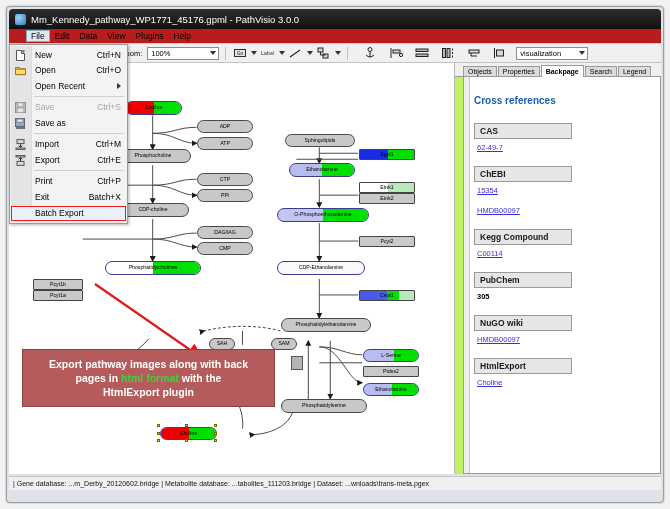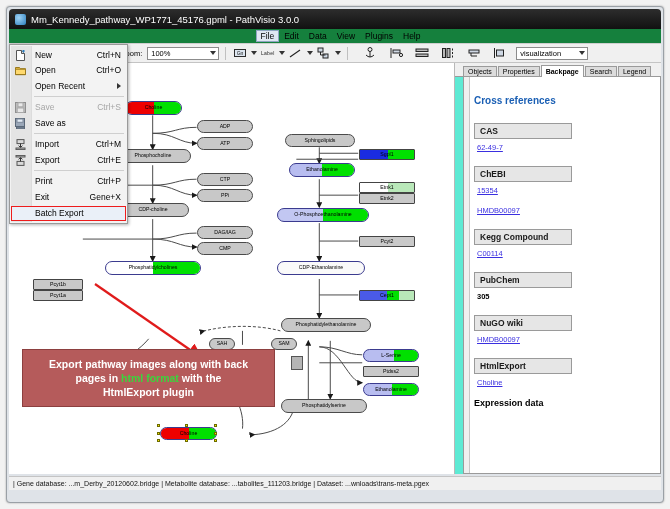--- a/index.html
+++ b/index.html
@@ -34,22 +34,22 @@
     position:relative;
   }
   .title-text {
     color:#ffffff; font-size:9.5px; white-space:nowrap;
     letter-spacing:0px;
   }
 
   
   .menubar {
     position:absolute; left:9px; top:29px; width:652px; height:15px;
-    background:#15803d; border-bottom:1px solid #cfcfcf;
-    display:flex; align-items:center; padding-left:11px;justify-content:center;
+    background:#b91c1c; border-bottom:1px solid #cfcfcf;
+    display:flex; align-items:center; padding-left:17px;
   }
   .menu-item {
     font-size:8.5px; color:#000; padding:1px 5px; white-space:nowrap;
   }
   .menu-item.active {
     background:#dfe7f2; border:1px solid #8ea4c0;
     padding:0px 4px;
   }
 
   
@@ -131,21 +131,21 @@
     text-align:center;
   }
   .callout .grn { color:#3cd43c; }
 
   
   .red-arrow { position:absolute; left:80px; top:215px; width:140px; height:90px; }
 
   
   .sidepanel {
     position:absolute; left:455px; top:63px; width:186px; height:411px;
-    background:#5eead4;
+    background:#bef264;
     text-decoration:underline;
   }
   .tabstrip {
     position:absolute; left:0; top:0; width:206px; height:14px;
     display:flex; align-items:flex-end; padding-left:8px;
     background:#f0f0f0;
     border-bottom:1px solid #9a9a9a;
   }
   .tab {
     font-size:7px; padding:1.5px 4px 1px 4px;
@@ -578,21 +578,20 @@
       </div>
       <div class="xr-group">
         <div class="xr-head">NuGO wiki</div>
         <a class="xr-val">HMDB00097</a>
       </div>
       <div class="xr-group">
         <div class="xr-head">HtmlExport</div>
         <a class="xr-val">Choline</a>
       </div>
 
-      <div class="xr-foot">Expression data</div>
     </div>
   </div>
 
   <div class="statusbar">
     <span>| Gene database: ...m_Derby_20120602.bridge | Metabolite database: ...tabolites_111203.bridge | Dataset: ...wnloads\trans-meta.pgex</span>
   </div>
 
   <div class="dropdown">
     <div class="dd-gutter"></div>
 
@@ -680,21 +679,21 @@
 
     <div class="dd-sep"></div>
 
     <div class="dd-row">
       <span>Print</span>
       <span class="acc">Ctrl+P</span>
     </div>
 
     <div class="dd-row">
       <span>Exit</span>
-      <span class="acc">Gene+X</span>
+      <span class="acc">Batch+X</span>
     </div>
 
     <div class="dd-row boxed">
       <span>Batch Export</span>
     </div>
   </div>
 
 </div>
 
 </body></html>

